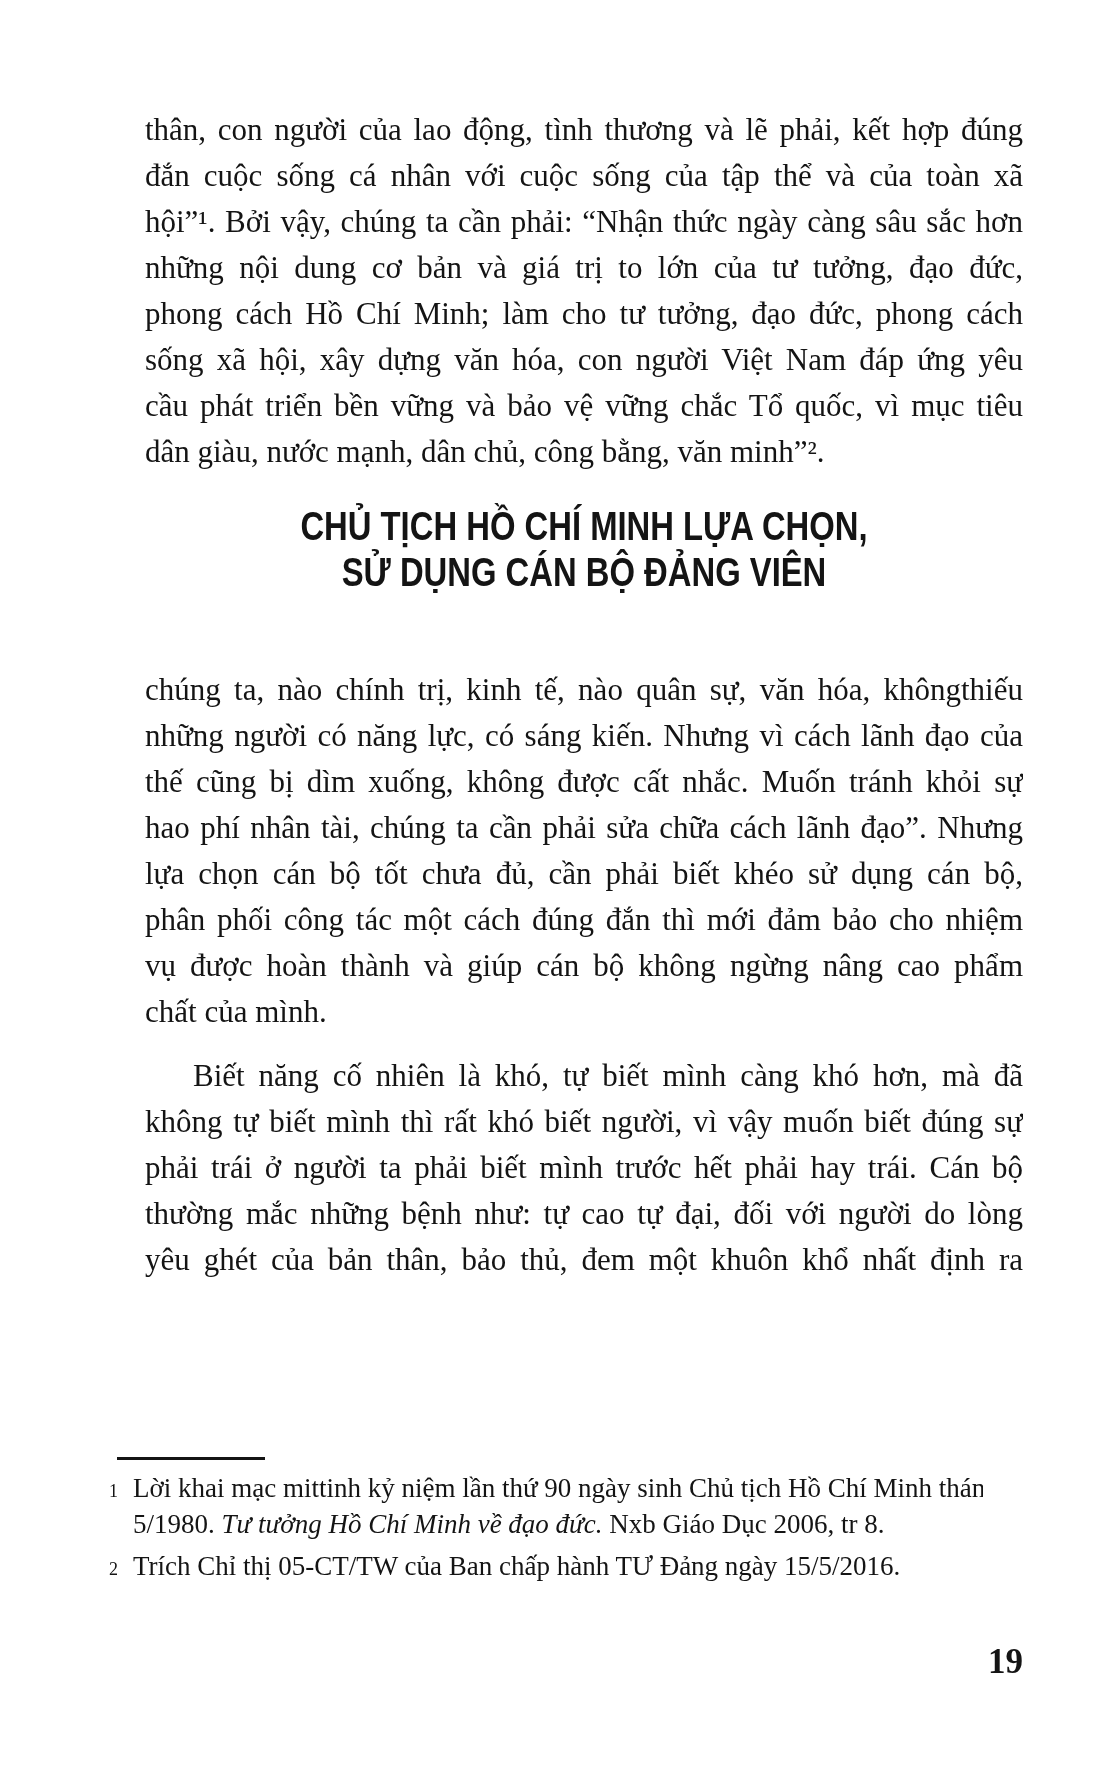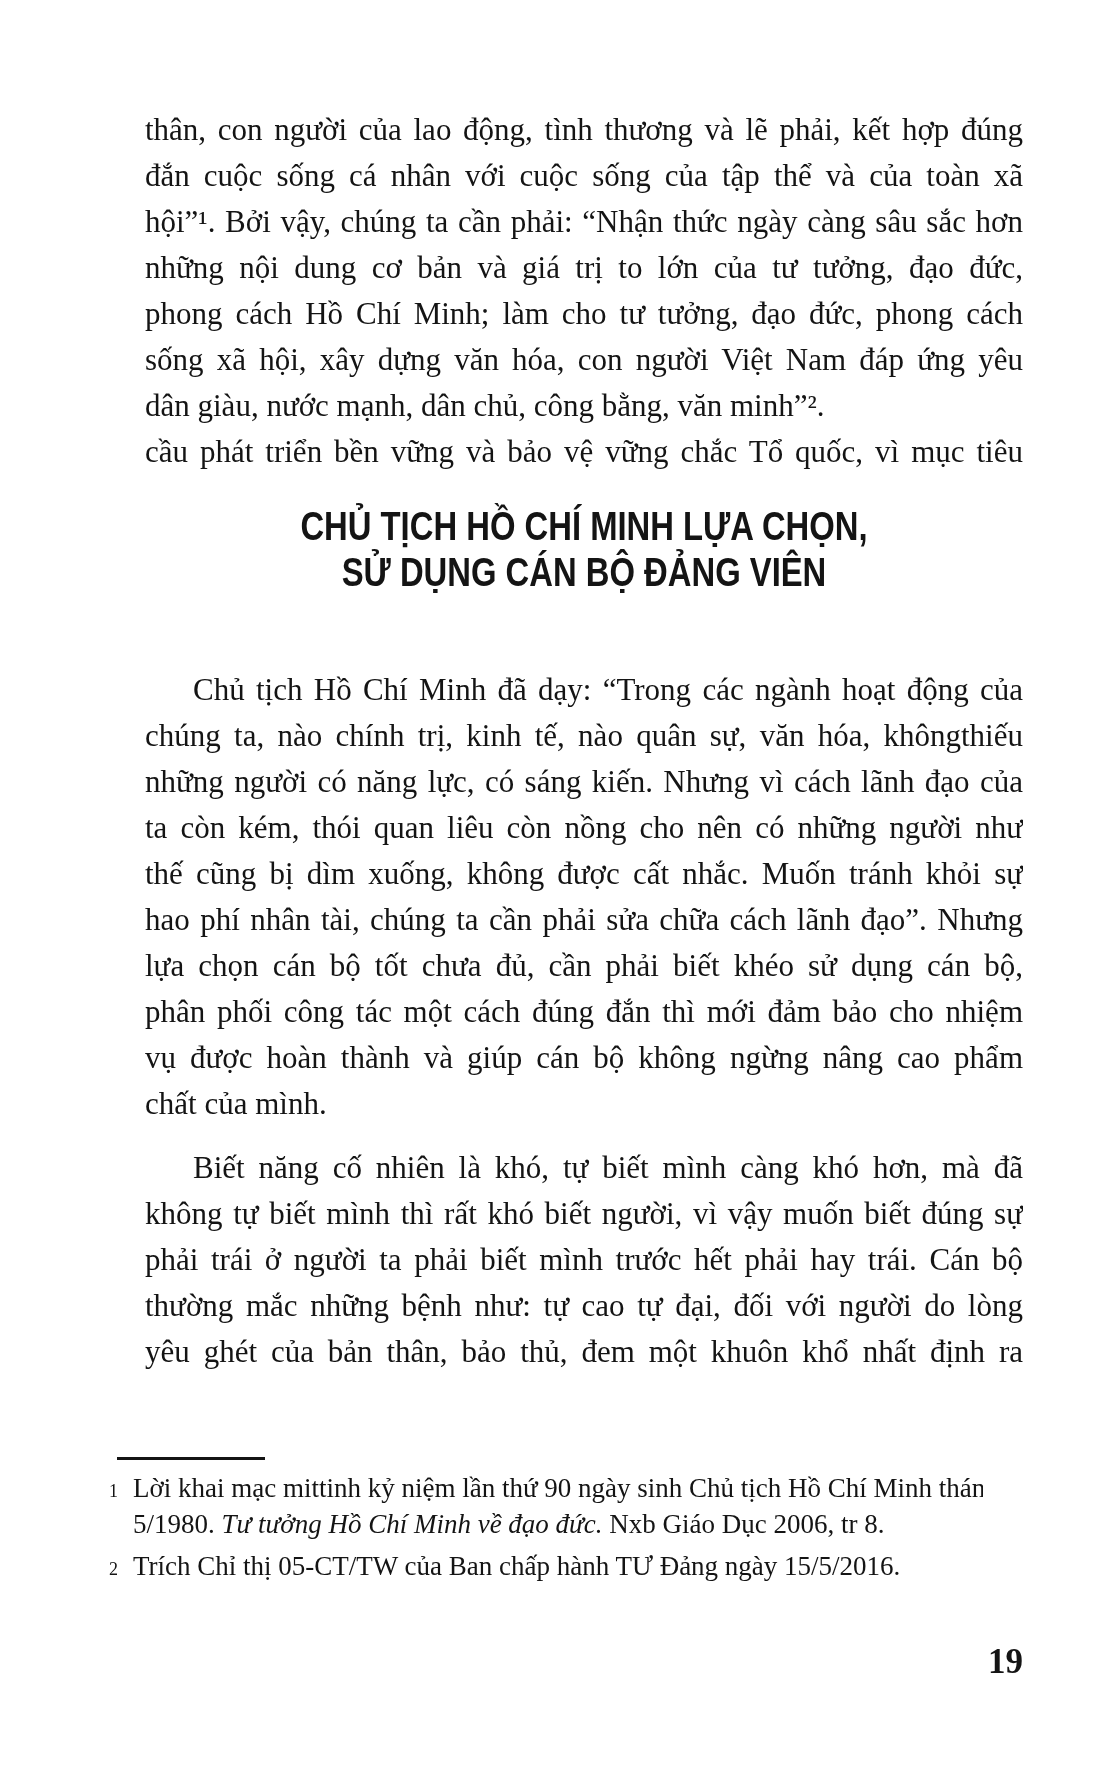--- a/index.html
+++ b/index.html
@@ -103,34 +103,32 @@
 
   <main class="text-block">
 
     <p class="para para1">
       <span class="line">thân, con người của lao động, tình thương và lẽ phải, kết hợp đúng</span>
       <span class="line">đắn cuộc sống cá nhân với cuộc sống của tập thể và của toàn xã</span>
       <span class="line">hội”¹. Bởi vậy, chúng ta cần phải: “Nhận thức ngày càng sâu sắc hơn</span>
       <span class="line">những nội dung cơ bản và giá trị to lớn của tư tưởng, đạo đức,</span>
       <span class="line">phong cách Hồ Chí Minh; làm cho tư tưởng, đạo đức, phong cách</span>
       <span class="line">sống xã hội, xây dựng văn hóa, con người Việt Nam đáp ứng yêu</span>
+      <span class="line">cầu phát triển bền vững và bảo vệ vững chắc Tổ quốc, vì mục tiêu</span>
       <span class="line end">dân giàu, nước mạnh, dân chủ, công bằng, văn minh”².</span>
-      <span class="line">cầu phát triển bền vững và bảo vệ vững chắc Tổ quốc, vì mục tiêu</span>
     </p>
 
     <h2 class="heading">
       <span class="hline">CHỦ TỊCH HỒ CHÍ MINH LỰA CHỌN,</span>
       <span class="hline">SỬ DỤNG CÁN BỘ ĐẢNG VIÊN</span>
     </h2>
 
     <p class="para para2">
-      <span class="line indent">Chủ tịch Hồ Chí Minh đã dạy: “Trong các ngành hoạt động của</span>
       <span class="line">chúng ta, nào chính trị, kinh tế, nào quân sự, văn hóa, khôngthiếu</span>
       <span class="line">những người có năng lực, có sáng kiến. Nhưng vì cách lãnh đạo của</span>
-      <span class="line">ta còn kém, thói quan liêu còn nồng cho nên có những người như</span>
       <span class="line">thế cũng bị dìm xuống, không được cất nhắc. Muốn tránh khỏi sự</span>
       <span class="line">hao phí nhân tài, chúng ta cần phải sửa chữa cách lãnh đạo”. Nhưng</span>
       <span class="line">lựa chọn cán bộ tốt chưa đủ, cần phải biết khéo sử dụng cán bộ,</span>
       <span class="line">phân phối công tác một cách đúng đắn thì mới đảm bảo cho nhiệm</span>
       <span class="line">vụ được hoàn thành và giúp cán bộ không ngừng nâng cao phẩm</span>
       <span class="line end">chất của mình.</span>
     </p>
 
     <p class="para para3">
       <span class="line indent">Biết năng cố nhiên là khó, tự biết mình càng khó hơn, mà đã</span>

